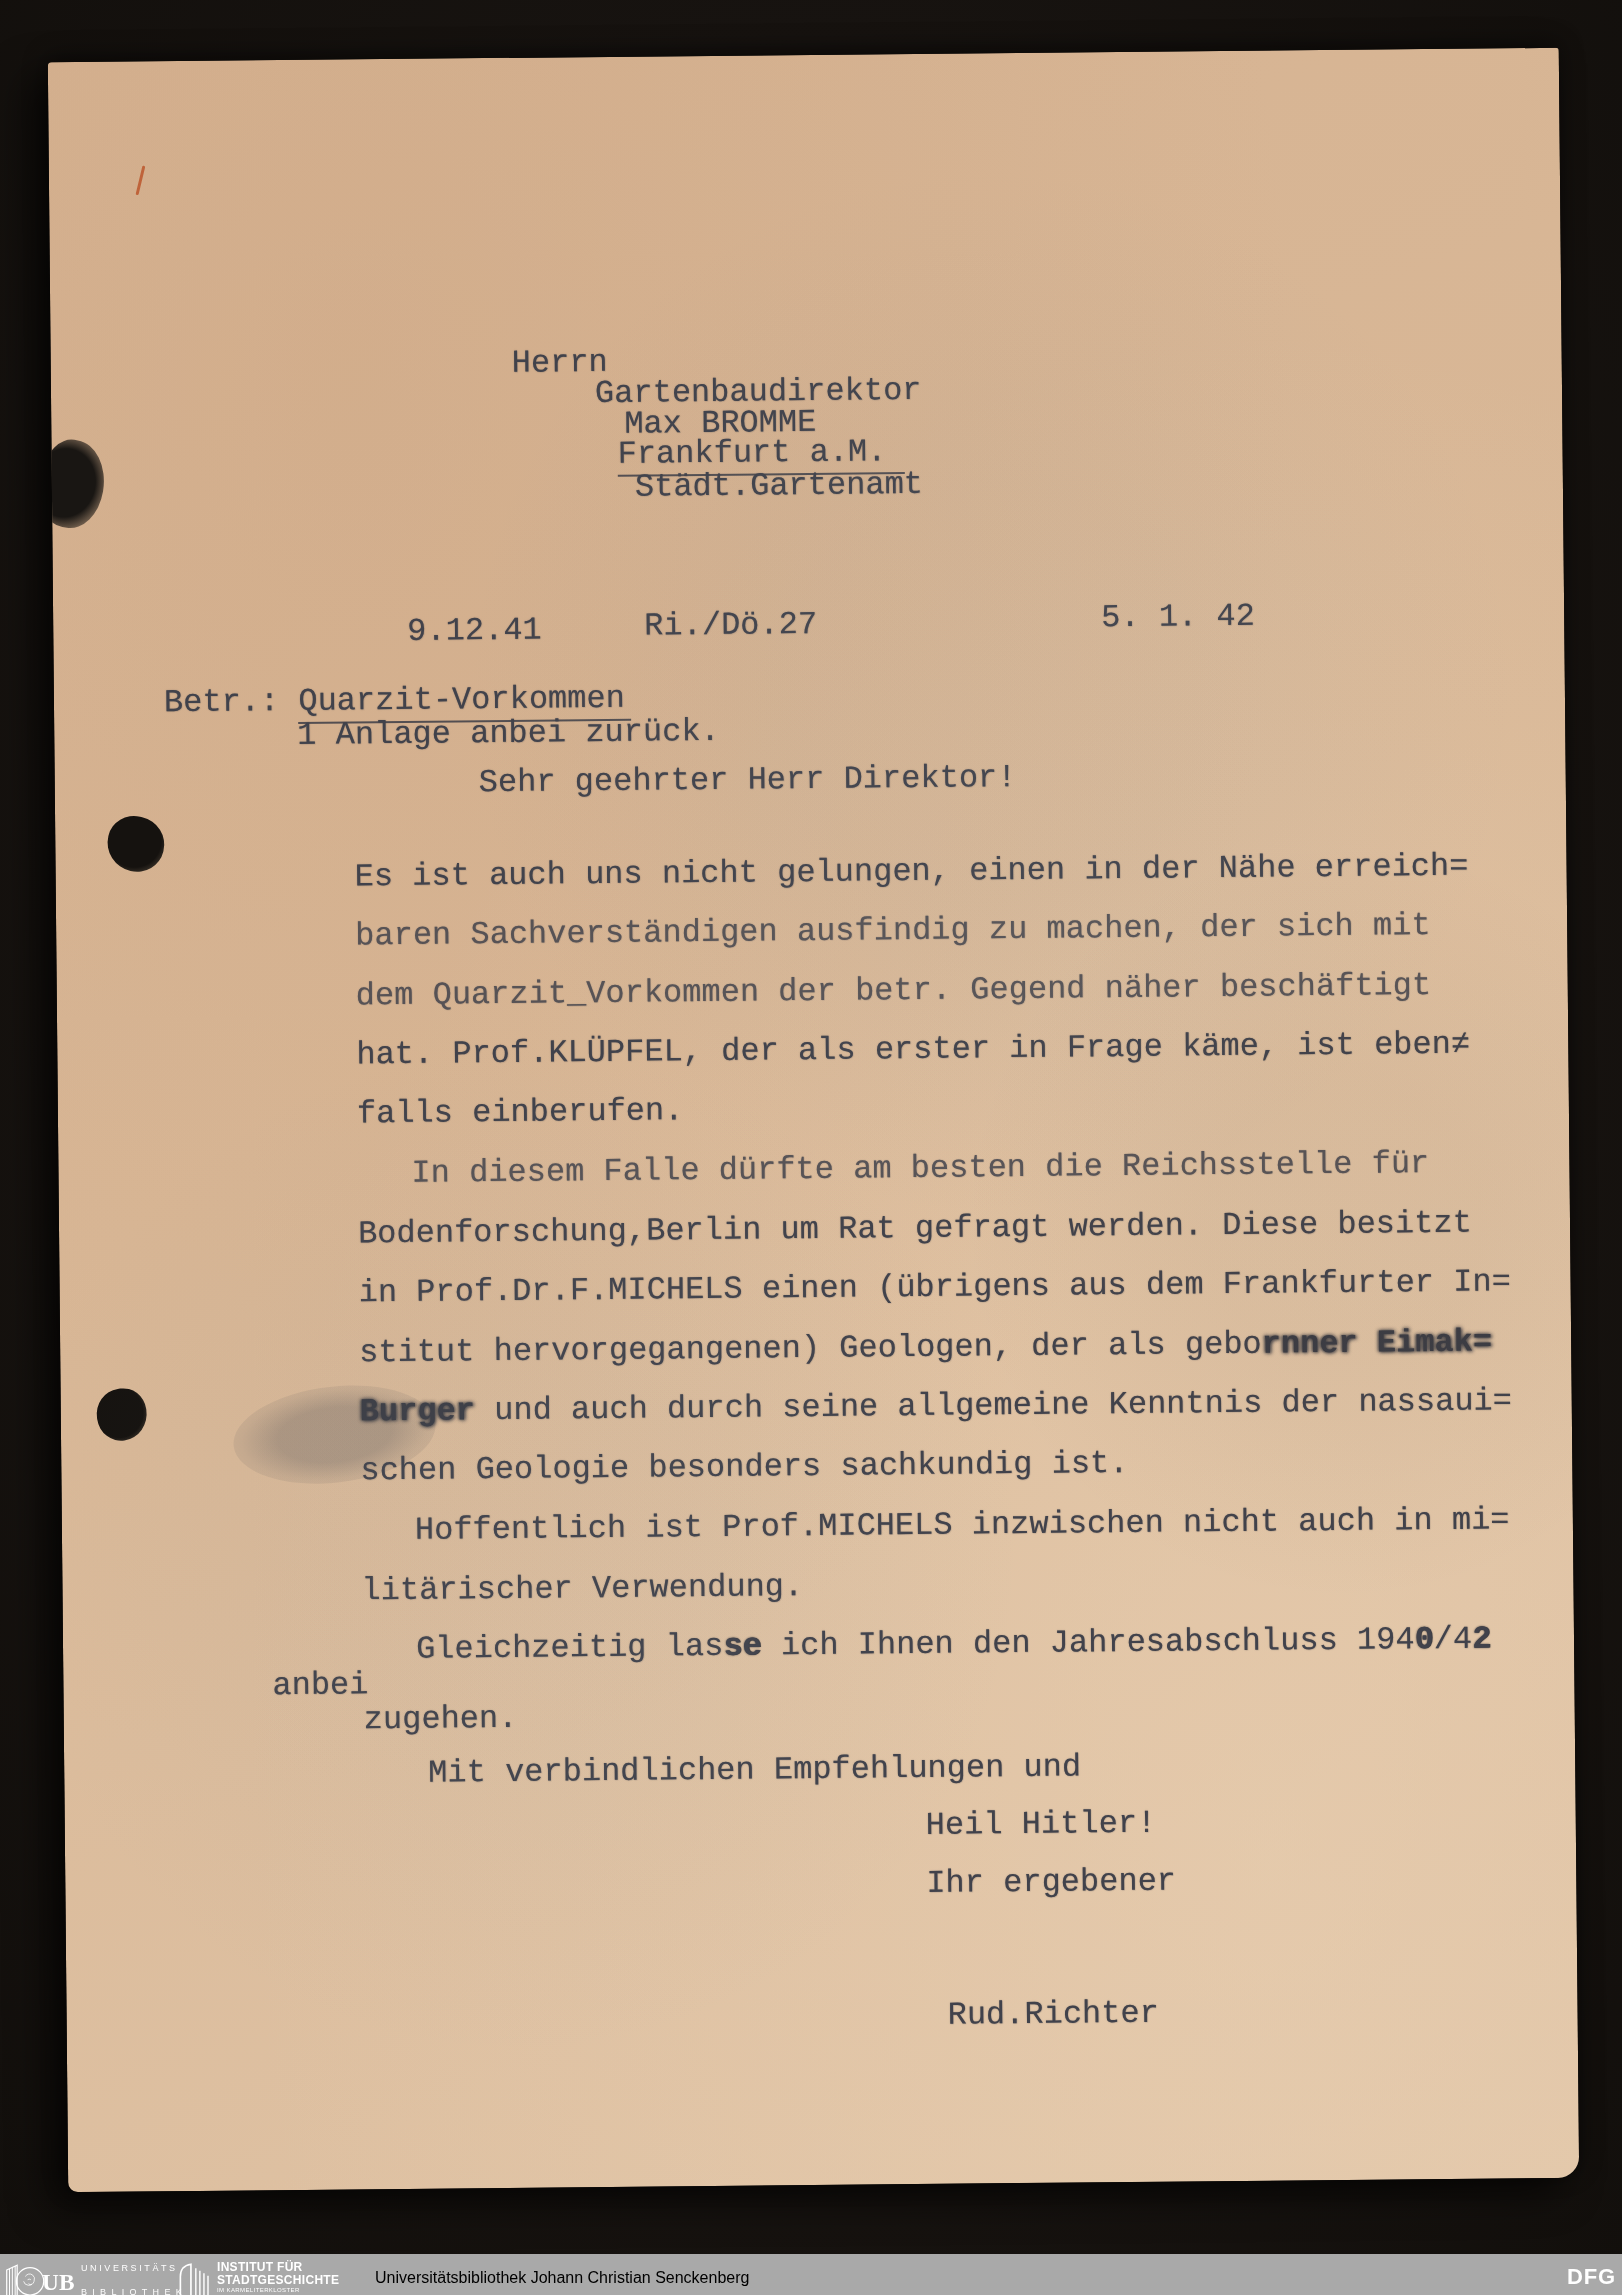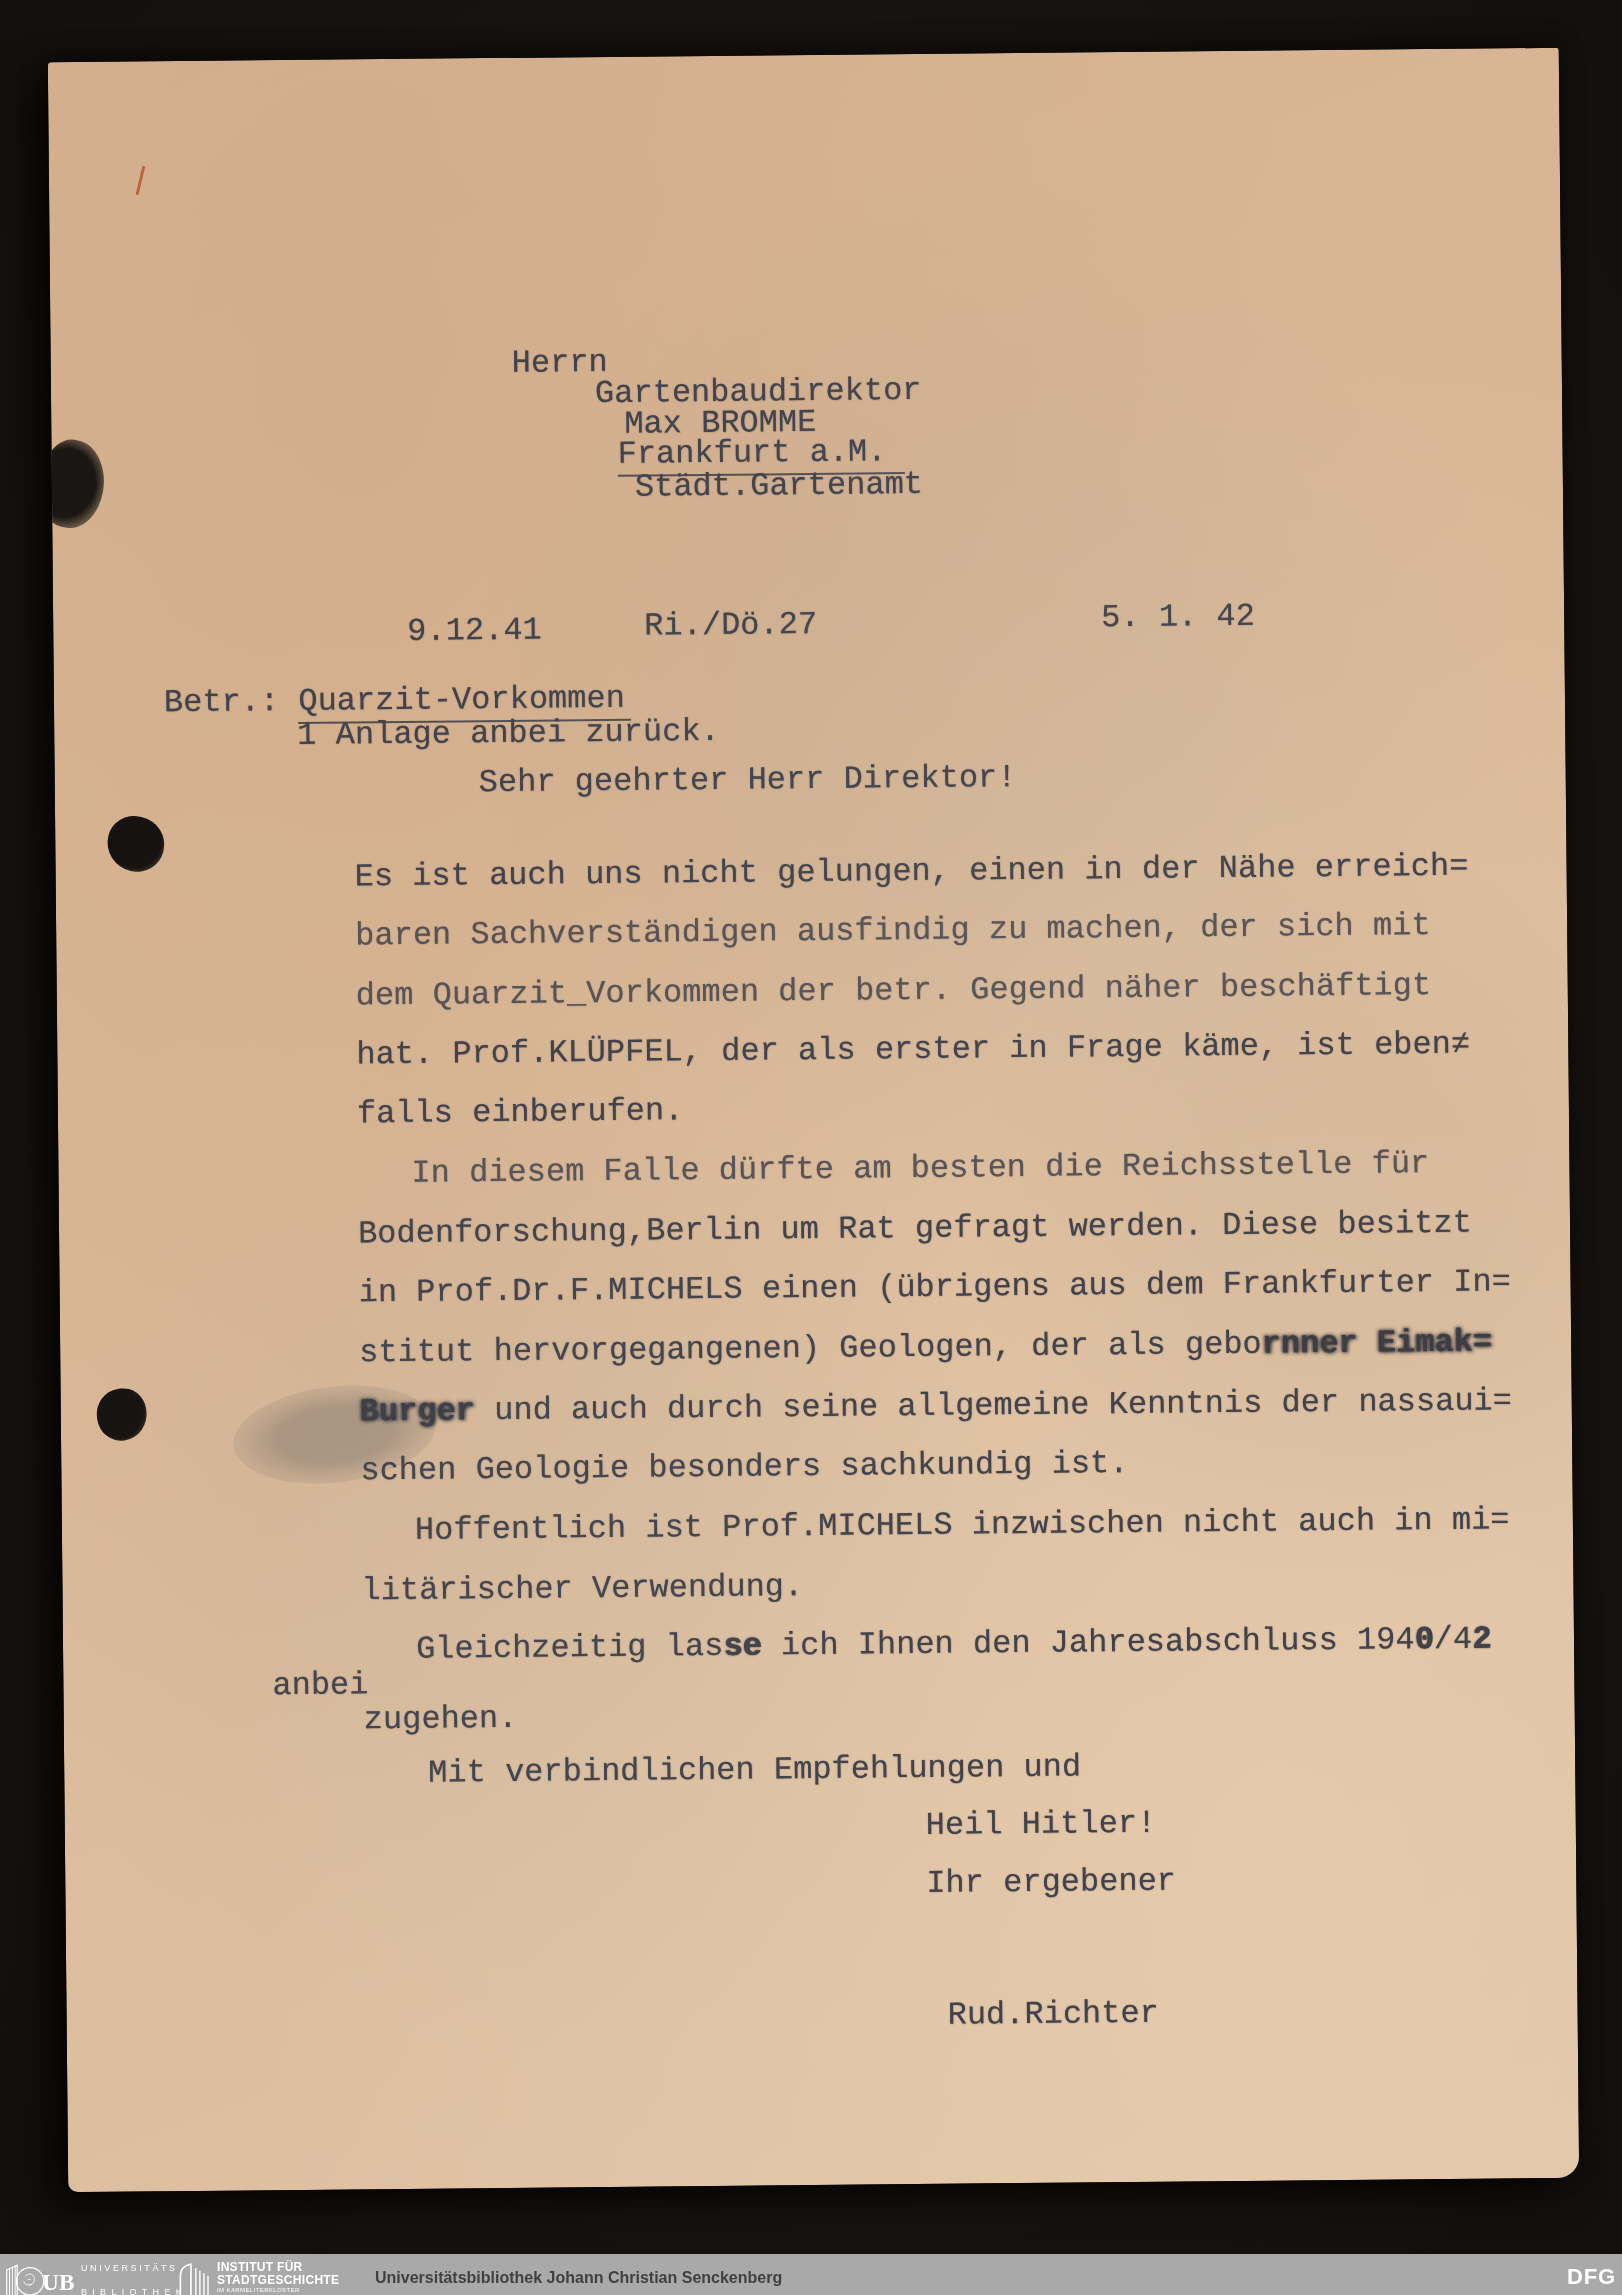--- a/index.html
+++ b/index.html
@@ -70,21 +70,21 @@
   .f-abs{position:absolute;}
   .ub-logo{left:4.9px;top:8px;}
   .ub-text{left:81px;top:9.7px;line-height:1;}
   .ub-text .big{font-size:9px;letter-spacing:2.6px;margin-bottom:15px;font-weight:500;}
   .ub-text .big2{font-size:9px;letter-spacing:5.3px;margin-bottom:1.6px;font-weight:500;}
   .ub-text .small{font-size:6px;letter-spacing:1.3px;font-weight:400;}
   .isg-logo{left:177px;top:6.5px;}
   .isg-text{left:217px;top:6.5px;line-height:1;}
   .isg-text .b{font-size:12px;font-weight:bold;letter-spacing:0.3px;margin-bottom:1.2px;}
   .isg-text .s{font-size:6px;letter-spacing:0.4px;margin-top:0.8px;font-weight:400;}
-  .lib-name{left:375px;top:14.6px;font-size:16px;color:#404040;font-weight:700;}
+  .lib-name{left:375px;top:14.6px;font-size:16px;color:#000000;font-weight:400;}
   .dfg{left:1567px;top:9.7px;font-size:22px;font-weight:bold;letter-spacing:0.8px;font-family:"Liberation Sans",sans-serif;}
 </style>
 </head>
 <body>
 
 <div class="stage">
 
   <div class="paper">
 
     <div class="red-mark"></div>

